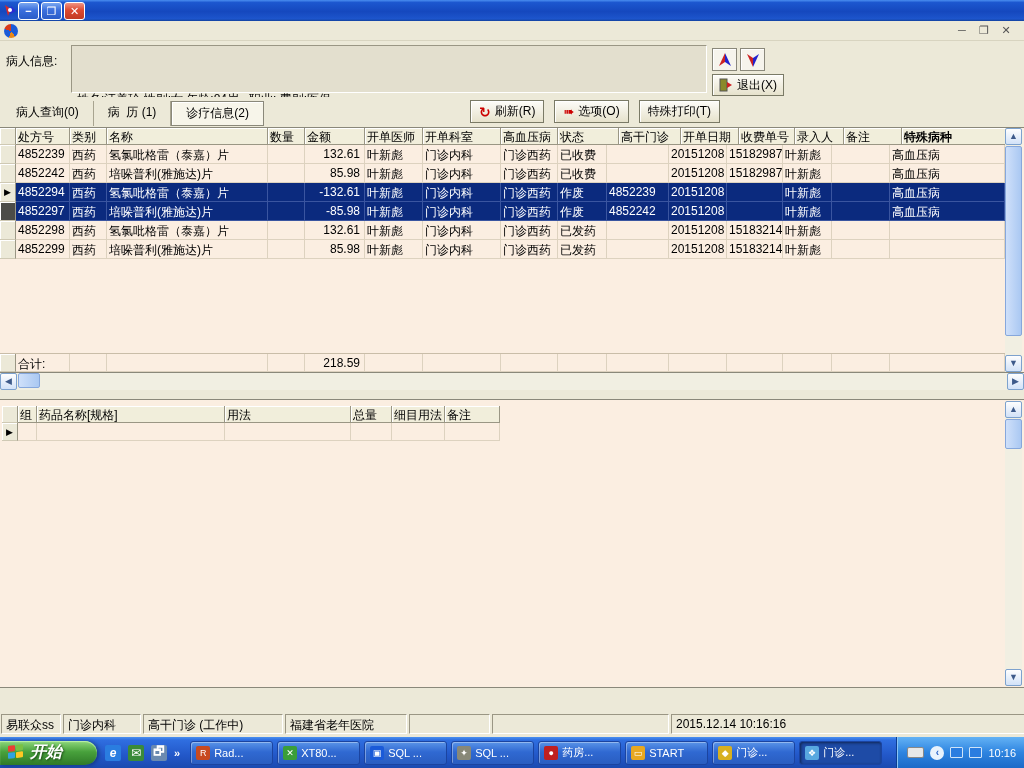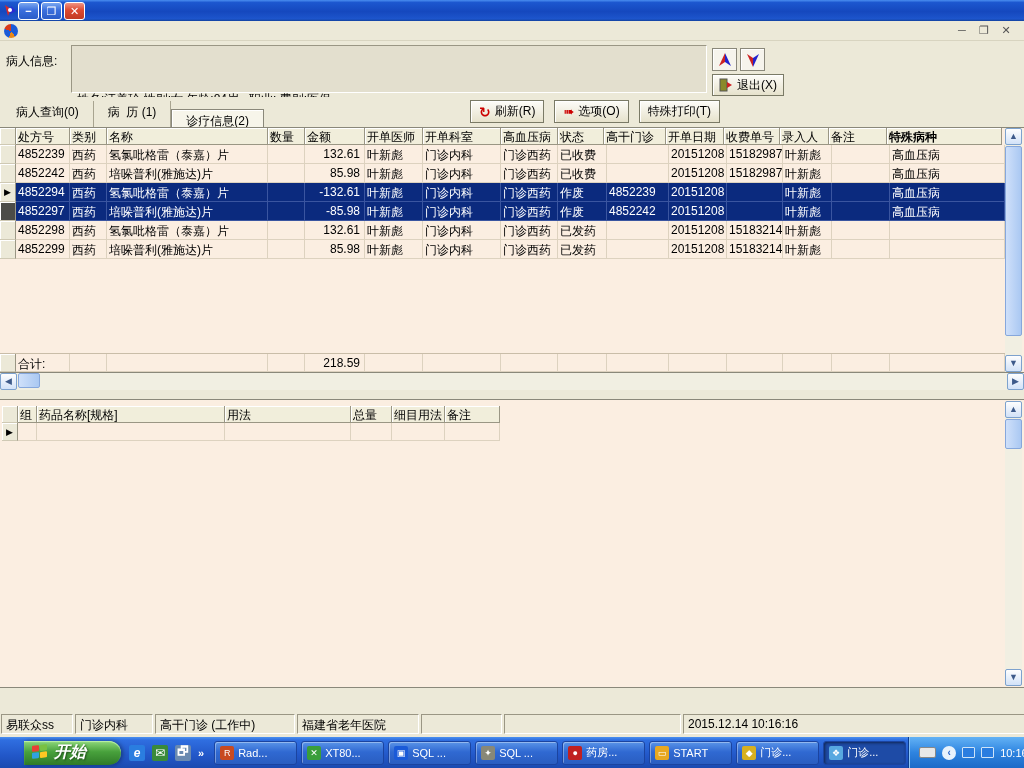--- a/index.html
+++ b/index.html
@@ -40,21 +40,21 @@
   .nav-btn { width:25px; height:23px; background:#f6f4ec; border:1px solid #8a887a;
     box-shadow:inset 1px 1px 0 #fff; display:flex; align-items:center; justify-content:center; }
   .exit-btn { position:absolute; left:712px; top:33px; width:72px; height:22px; background:linear-gradient(#fdfcf8,#e6e2cc);
     border:1px solid #7a7a66; box-shadow:inset 1px 1px 0 #fff; display:flex; align-items:center; gap:4px; padding:0 6px; }
   .door-ico svg { display:block; }
 
   
   .tabrow { position:absolute; left:0; top:97px; width:1024px; height:30px; background:#ece9d8; }
   .tabs { position:absolute; left:2px; top:4px; display:flex; }
   .tab { padding:3px 14px; border-right:1px solid #a8a490; color:#000; white-space:pre; }
-  .tab.active { background:#f7f5ea; border:1px solid #8a887a; box-shadow:inset 1px 1px 0 #fff;margin-top:8px; }
+  .tab.active { background:#f7f5ea; border:1px solid #8a887a; box-shadow:inset 1px 1px 0 #fff; }
   .tool-btns { position:absolute; left:470px; top:3px; display:flex; gap:10px; }
   .tool-btn { height:23px; background:linear-gradient(#fdfcf8,#e6e2cc); border:1px solid #7a7a66;
     box-shadow:inset 1px 1px 0 #fff; display:flex; align-items:center; gap:4px; padding:0 8px; white-space:nowrap; }
   .ico-refresh { color:#c00; font-weight:bold; font-size:14px; line-height:14px; }
   .ico-options { color:#c00; font-weight:bold; font-size:13px; line-height:13px; }
 
   
   .grid-wrap { position:absolute; left:0; top:127px; width:1024px; height:246px; background:#fbeee1;
     border:1px solid #8a887a; border-left:none; border-right:none; }
   .grid { position:absolute; left:0; top:0; width:1005px; height:244px; display:flex; flex-direction:column; }
@@ -105,21 +105,21 @@
   .st-panel { height:20px; border:1px solid; border-color:#9a9684 #fff #fff #9a9684; padding:2px 4px 0;
     white-space:nowrap; overflow:hidden; flex:none; }
 
   
   .taskbar { position:absolute; left:0; top:737px; width:1024px; height:31px;
     background:linear-gradient(180deg,#4a90ef 0%,#2f6ee0 10%,#2257c8 60%,#1b4ab0 100%); display:flex; align-items:center; }
   .start-btn { width:97px; height:24px; border-radius:0 12px 12px 0;
     background:linear-gradient(180deg,#8ed87c 0%,#48a13c 45%,#2f7a28 100%);
     box-shadow:inset 0 1px 1px #bdf0a8, 2px 0 4px rgba(0,0,0,.35); display:flex; align-items:center; gap:6px;
     padding-left:8px; color:#fff; font-size:16px; font-weight:bold; font-style:italic;
-    text-shadow:1px 1px 2px #1c4a16; flex:none;margin-left:24px; }
+    text-shadow:1px 1px 2px #1c4a16; flex:none; }
   .winflag { width:16px; height:15px; display:grid; grid-template-columns:7px 7px; grid-template-rows:6px 6px;
     gap:1px; transform:skewY(-6deg); }
   .winflag i { border-radius:1px; }
   .quick { display:flex; align-items:center; gap:7px; padding:0 8px; flex:none; }
   .ql-ico { width:16px; height:16px; border-radius:2px; display:flex; align-items:center; justify-content:center;
     color:#fff; font-size:12px; font-weight:bold; }
   .chev { color:#fff; font-size:11px; font-weight:bold; }
   .task-btn { width:83px; height:24px; margin:0 2px; border-radius:3px;
     background:linear-gradient(180deg,#5a94e8,#3069d2 45%,#2a5dc0); border:1px solid #1b44a0;
     box-shadow:inset 1px 1px 0 rgba(255,255,255,.35); color:#fff; font-size:11px; display:flex; align-items:center;
@@ -222,21 +222,21 @@
       <div class="g-head" id="grid-header">
           <div class="g-hcell g-ind"></div>
           <div class="g-hcell" style="width: 54px;">处方号</div>
           <div class="g-hcell" style="width: 37px;">类别</div>
           <div class="g-hcell" style="width: 161px;">名称</div>
           <div class="g-hcell" style="width: 37px;">数量</div>
           <div class="g-hcell" style="width: 60px;">金额</div>
           <div class="g-hcell" style="width: 58px;">开单医师</div>
           <div class="g-hcell" style="width: 78px;">开单科室</div>
           <div class="g-hcell" style="width: 57px;">高血压病</div>
-          <div class="g-hcell" style="width: 46px;">状态</div>
+          <div class="g-hcell" style="width: 61px;">状态</div>
           <div class="g-hcell" style="width: 62px;">高干门诊</div>
           <div class="g-hcell" style="width: 58px;">开单日期</div>
           <div class="g-hcell" style="width: 56px;">收费单号</div>
           <div class="g-hcell" style="width: 49px;">录入人</div>
           <div class="g-hcell" style="width: 58px;">备注</div>
           <div class="g-hcell" style="width: 115px; font-weight: bold;">特殊病种</div>
         </div>
       <div id="grid-body">
           <div class="g-row">
             <div class="g-ind"></div>
@@ -408,21 +408,21 @@
     <div class="vscroll" style="height:285px;top:1px;">
       <span class="sb-btn">▲</span>
       <span class="sb-thumb" style="height:30px;"></span>
       <span class="sb-track"></span>
       <span class="sb-btn">▼</span>
     </div>
   </div>
 
 
   <div class="statusbar" id="statusbar">
-      <div class="st-panel" style="width: 72px;">易联众ss</div>
+      <div class="st-panel" style="width: 60px;">易联众ss</div>
       <div class="st-panel" style="width: 78px;">门诊内科</div>
       <div class="st-panel" style="width: 140px;">高干门诊 (工作中)</div>
       <div class="st-panel" style="width: 122px;">福建省老年医院</div>
       <div class="st-panel" style="width: 81px;"></div>
       <div class="st-panel" style="width: 177px;"></div>
       <div class="st-panel" style="width: 368px;">2015.12.14 10:16:16</div>
     </div>
 
   <div class="taskbar">
     <div class="start-btn">

